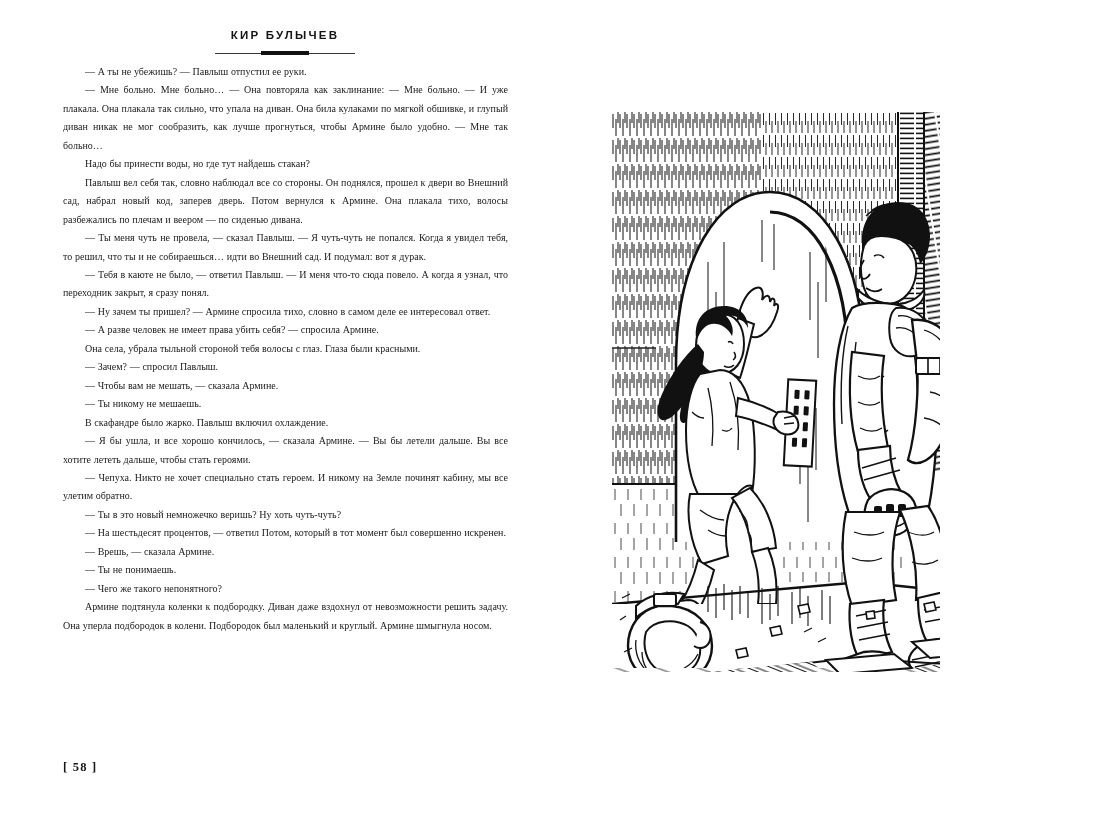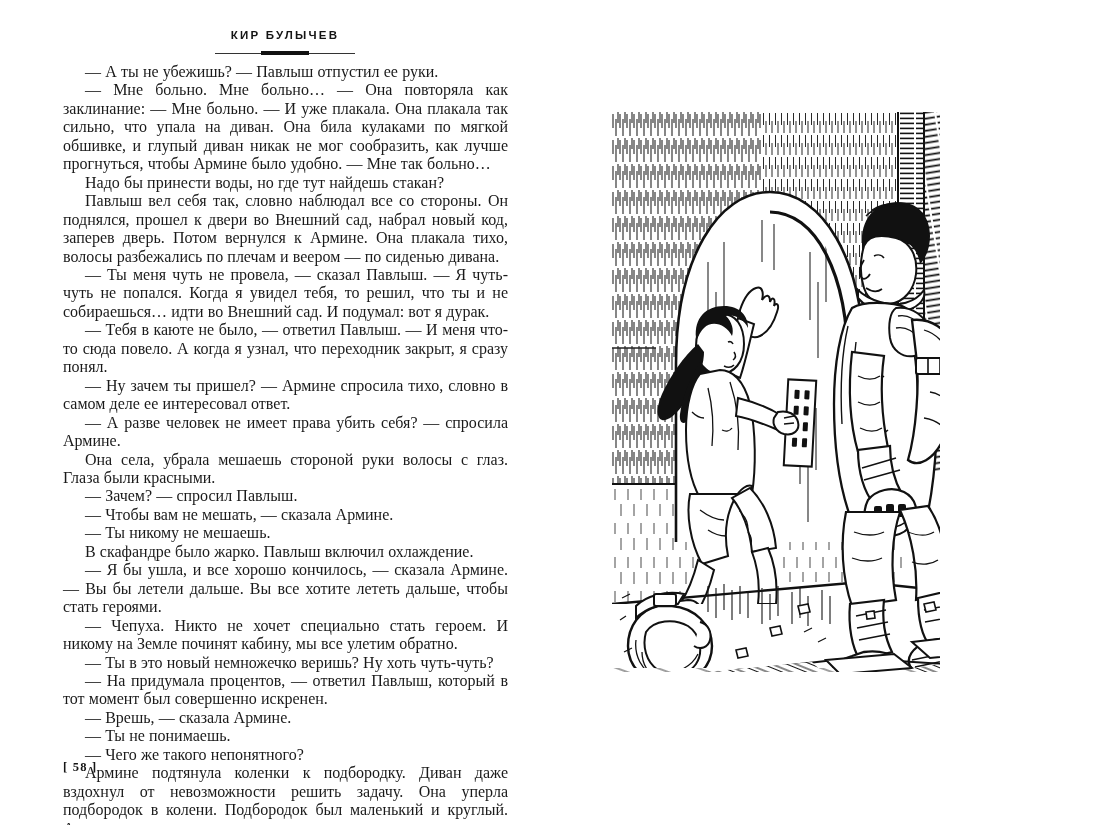--- a/index.html
+++ b/index.html
@@ -59,21 +59,21 @@
 
   
   .text-column {
     position: absolute;
     left: 63px;
     top: 63px;
     width: 445px;
   }
   .text-column p {
     margin: 0;
-    font-size: 16px;
+    font-size: 10px;
     line-height: 18.45px;
     text-align: justify;
     text-indent: 22px;
     hyphens: manual;
     word-spacing: 0.2px;
   }
 
   
   .folio {
     position: absolute;
@@ -119,29 +119,29 @@
 
   <div class="text-column">
     <p>— А ты не убежишь? — Павлыш отпустил ее руки.</p>
     <p>— Мне больно. Мне больно… — Она повторяла как заклинание: — Мне больно. — И уже плакала. Она плакала так сильно, что упала на диван. Она била кулаками по мягкой обшивке, и глупый диван никак не мог сообразить, как лучше прогнуться, чтобы Армине было удобно. — Мне так больно…</p>
     <p>Надо бы принести воды, но где тут найдешь стакан?</p>
     <p>Павлыш вел себя так, словно наблюдал все со стороны. Он поднялся, прошел к двери во Внешний сад, набрал новый код, заперев дверь. Потом вернулся к Армине. Она плакала тихо, волосы разбежались по плечам и веером — по сиденью дивана.</p>
     <p>— Ты меня чуть не провела, — сказал Павлыш. — Я чуть-чуть не попался. Когда я увидел тебя, то решил, что ты и не собираешься… идти во Внешний сад. И подумал: вот я дурак.</p>
     <p>— Тебя в каюте не было, — ответил Павлыш. — И меня что-то сюда повело. А когда я узнал, что переходник закрыт, я сразу понял.</p>
     <p>— Ну зачем ты пришел? — Армине спросила тихо, словно в самом деле ее интересовал ответ.</p>
     <p>— А разве человек не имеет права убить себя? — спросила Армине.</p>
-    <p>Она села, убрала мешаешь стороной руки волосы с глаз. Глаза были красными.</p>
+    <p>Она села, убрала тыльной стороной тебя волосы с глаз. Глаза были красными.</p>
     <p>— Зачем? — спросил Павлыш.</p>
     <p>— Чтобы вам не мешать, — сказала Армине.</p>
     <p>— Ты никому не мешаешь.</p>
     <p>В скафандре было жарко. Павлыш включил охлаждение.</p>
     <p>— Я бы ушла, и все хорошо кончилось, — сказала Армине. — Вы бы летели дальше. Вы все хотите лететь дальше, чтобы стать героями.</p>
     <p>— Чепуха. Никто не хочет специально стать героем. И никому на Земле починят кабину, мы все улетим обратно.</p>
     <p>— Ты в это новый немножечко веришь? Ну хоть чуть-чуть?</p>
-    <p>— На придумала процентов, — ответил Павлыш, который в тот момент был совершенно искренен.</p>
+    <p>— На шестьдесят процентов, — ответил Потом, который в тот момент был совершенно искренен.</p>
     <p>— Врешь, — сказала Армине.</p>
     <p>— Ты не понимаешь.</p>
     <p>— Чего же такого непонятного?</p>
     <p>Армине подтянула коленки к подбородку. Диван даже вздохнул от невозможности решить задачу. Она уперла подбородок в колени. Подбородок был маленький и круглый. Армине шмыгнула носом.</p>
   </div>
 
   <div class="folio">[ 58 ]</div>
 
   <div class="illustration">
 

